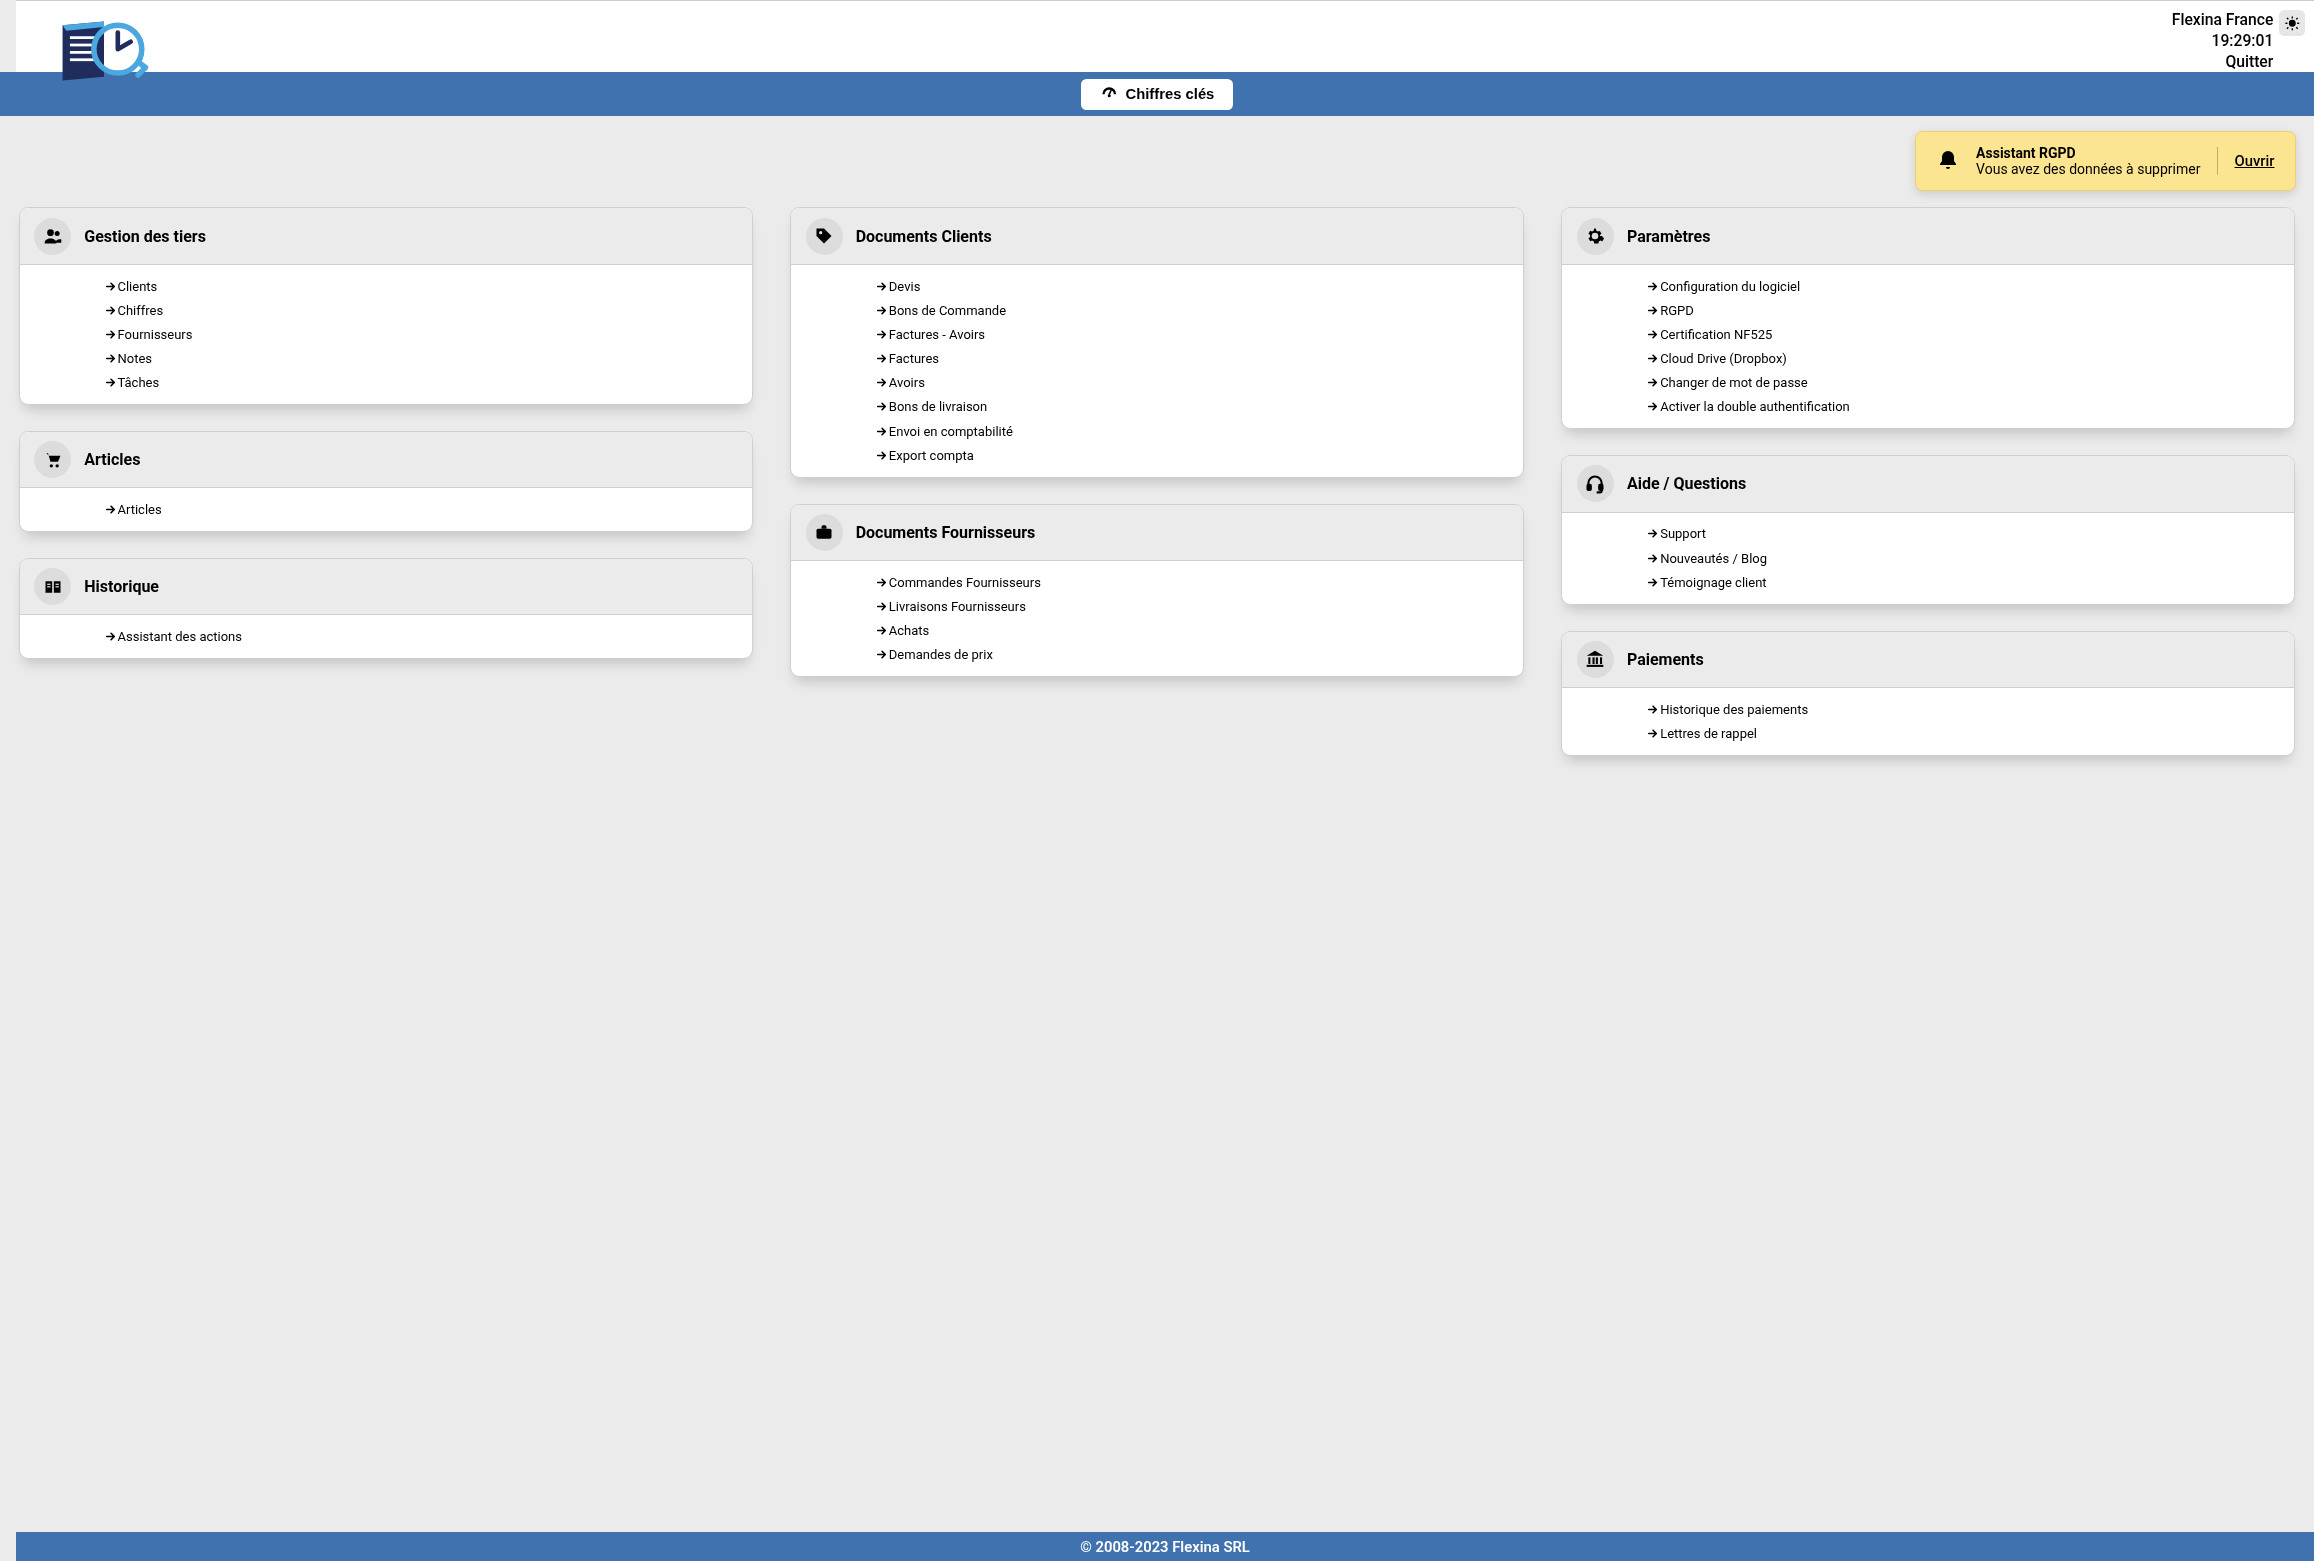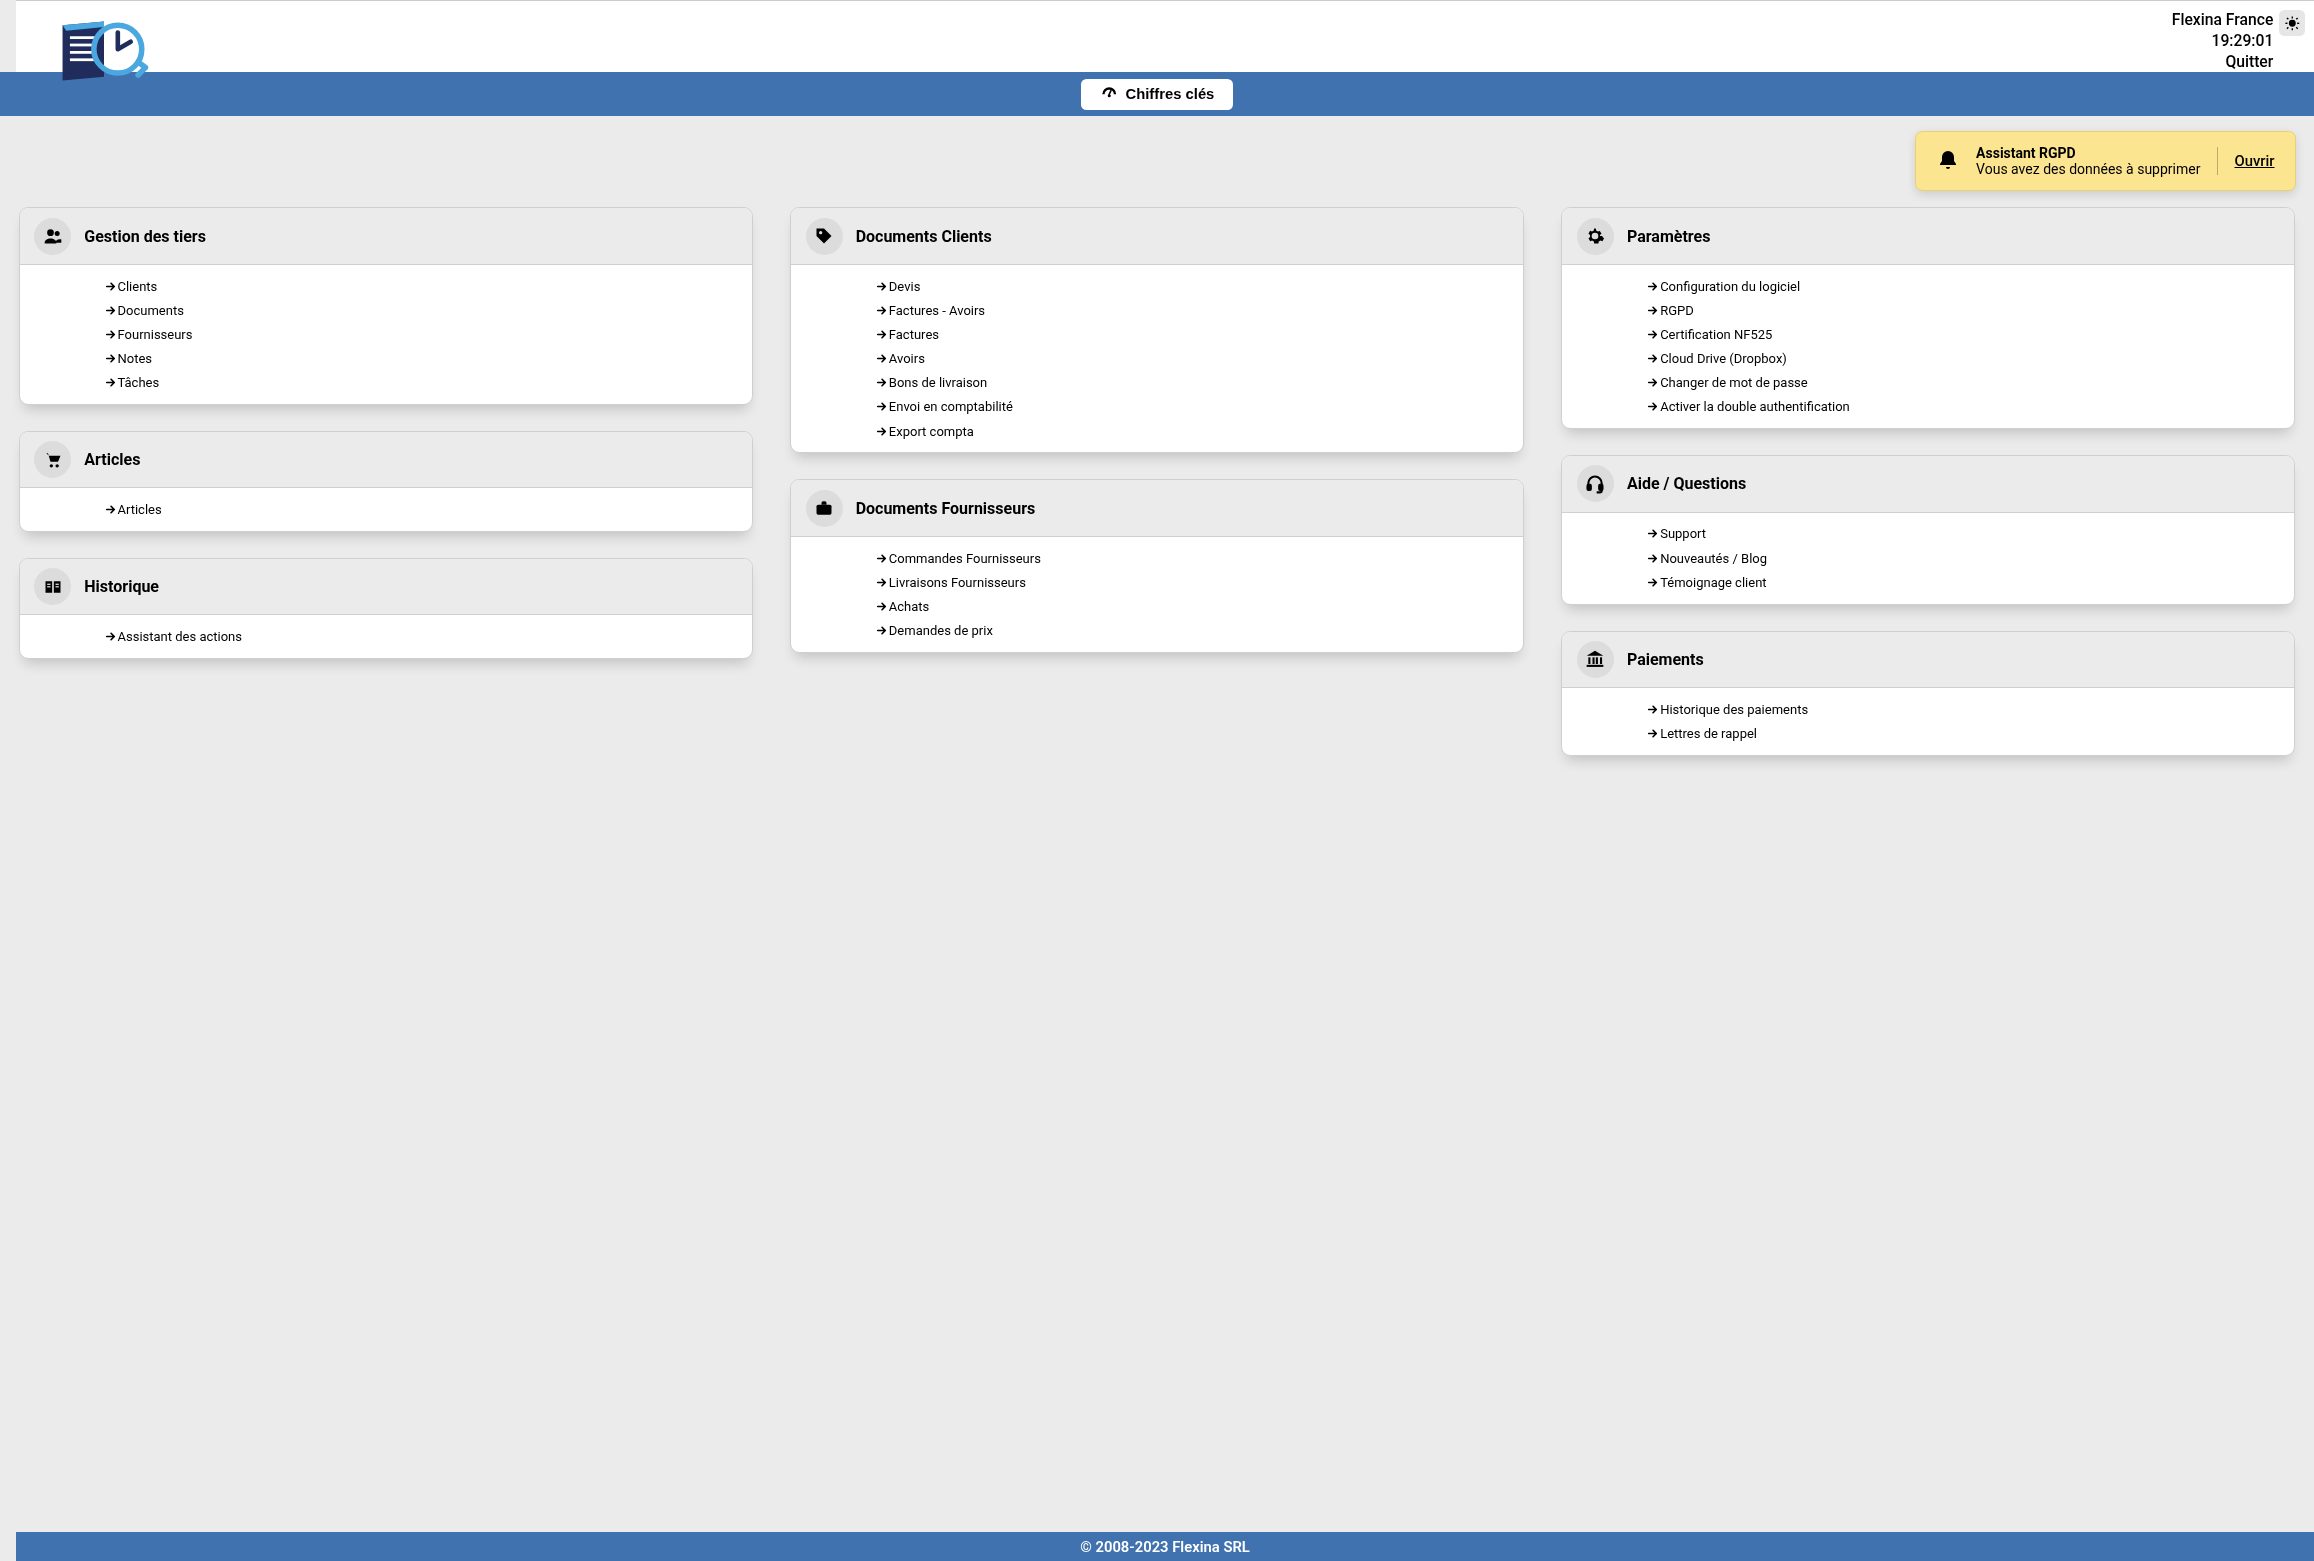--- a/index.html
+++ b/index.html
@@ -215,21 +215,21 @@
           <div class="item">
             <svg width="13" height="13" viewBox="0 0 24 24" fill="#000">
               <path d="M5 12h12M13 6l6 6-6 6" stroke="#000" stroke-width="3" fill="none" stroke-linecap="round" stroke-linejoin="round"></path>
             </svg>
             <span>Clients</span>
           </div>
           <div class="item">
             <svg width="13" height="13" viewBox="0 0 24 24" fill="#000">
               <path d="M5 12h12M13 6l6 6-6 6" stroke="#000" stroke-width="3" fill="none" stroke-linecap="round" stroke-linejoin="round"></path>
             </svg>
-            <span>Documents</span>
+            <span>Chiffres</span>
           </div>
           <div class="item">
             <svg width="13" height="13" viewBox="0 0 24 24" fill="#000">
               <path d="M5 12h12M13 6l6 6-6 6" stroke="#000" stroke-width="3" fill="none" stroke-linecap="round" stroke-linejoin="round"></path>
             </svg>
             <span>Fournisseurs</span>
           </div>
           <div class="item">
             <svg width="13" height="13" viewBox="0 0 24 24" fill="#000">
               <path d="M5 12h12M13 6l6 6-6 6" stroke="#000" stroke-width="3" fill="none" stroke-linecap="round" stroke-linejoin="round"></path>
@@ -306,20 +306,26 @@
           <div class="item">
             <svg width="13" height="13" viewBox="0 0 24 24" fill="#000">
               <path d="M5 12h12M13 6l6 6-6 6" stroke="#000" stroke-width="3" fill="none" stroke-linecap="round" stroke-linejoin="round"></path>
             </svg>
             <span>Devis</span>
           </div>
           <div class="item">
             <svg width="13" height="13" viewBox="0 0 24 24" fill="#000">
               <path d="M5 12h12M13 6l6 6-6 6" stroke="#000" stroke-width="3" fill="none" stroke-linecap="round" stroke-linejoin="round"></path>
             </svg>
+            <span>Bons de Commande</span>
+          </div>
+          <div class="item">
+            <svg width="13" height="13" viewBox="0 0 24 24" fill="#000">
+              <path d="M5 12h12M13 6l6 6-6 6" stroke="#000" stroke-width="3" fill="none" stroke-linecap="round" stroke-linejoin="round"></path>
+            </svg>
             <span>Factures - Avoirs</span>
           </div>
           <div class="item">
             <svg width="13" height="13" viewBox="0 0 24 24" fill="#000">
               <path d="M5 12h12M13 6l6 6-6 6" stroke="#000" stroke-width="3" fill="none" stroke-linecap="round" stroke-linejoin="round"></path>
             </svg>
             <span>Factures</span>
           </div>
           <div class="item">
             <svg width="13" height="13" viewBox="0 0 24 24" fill="#000">

